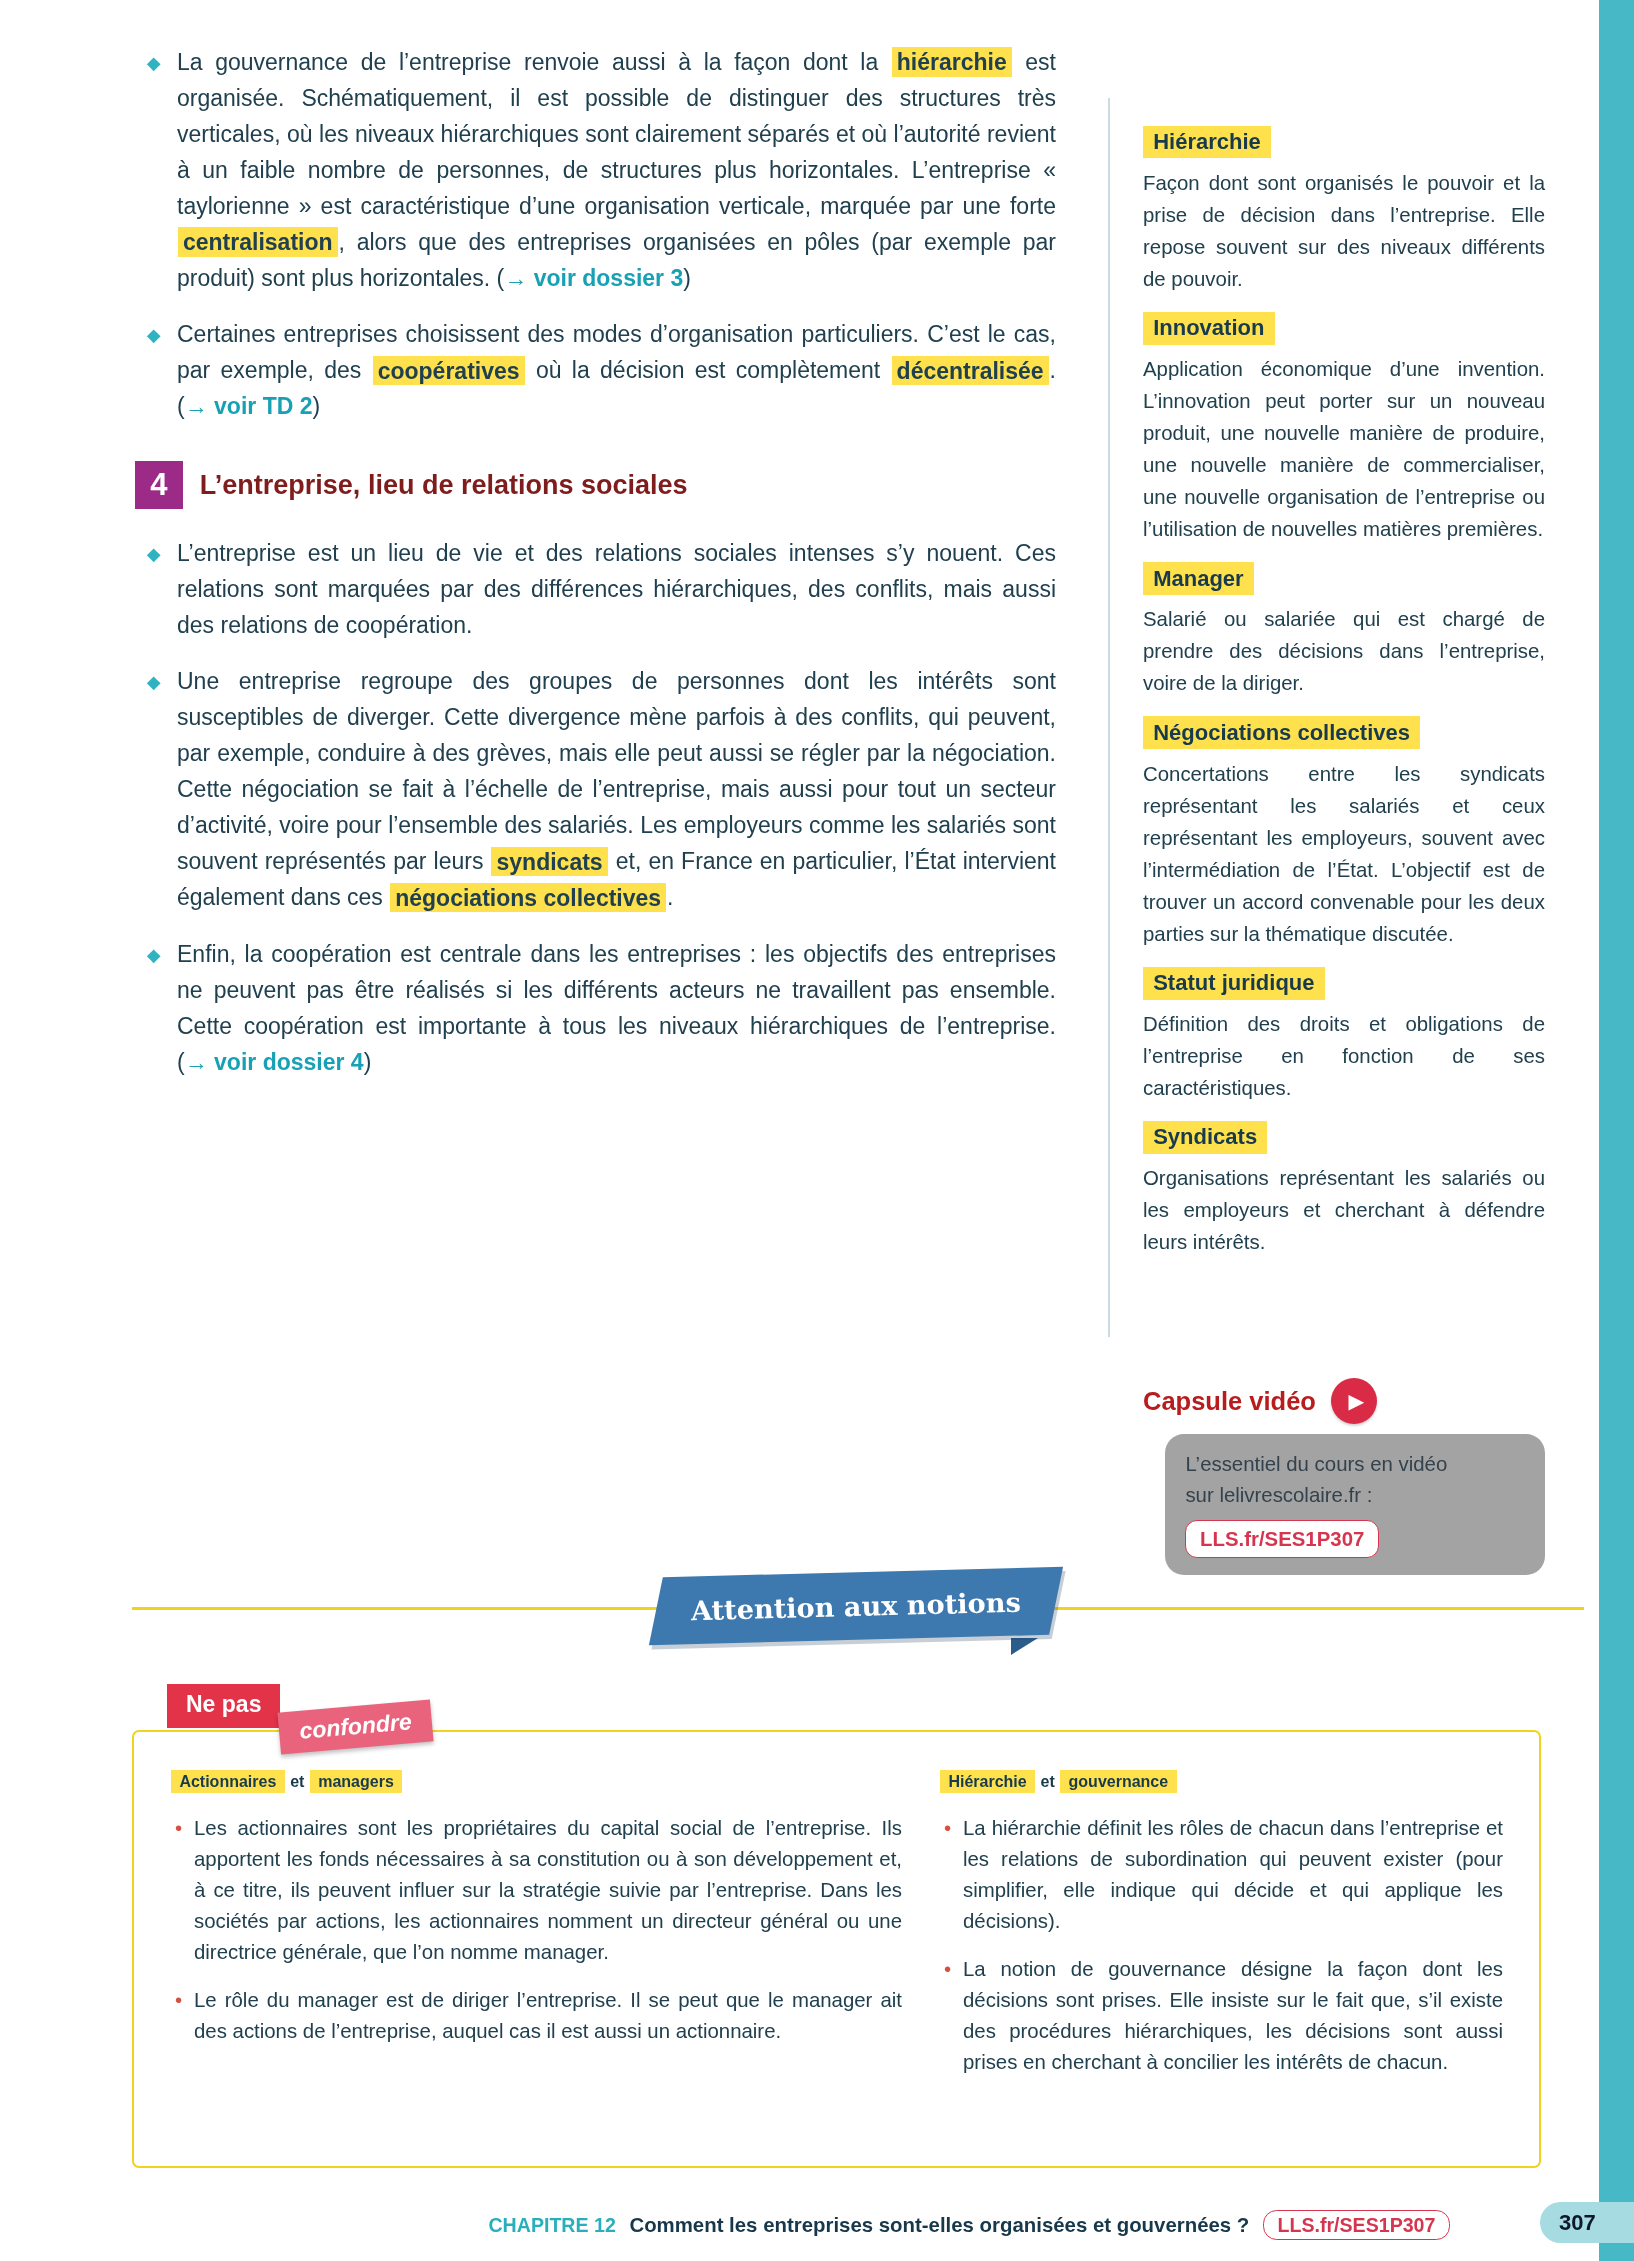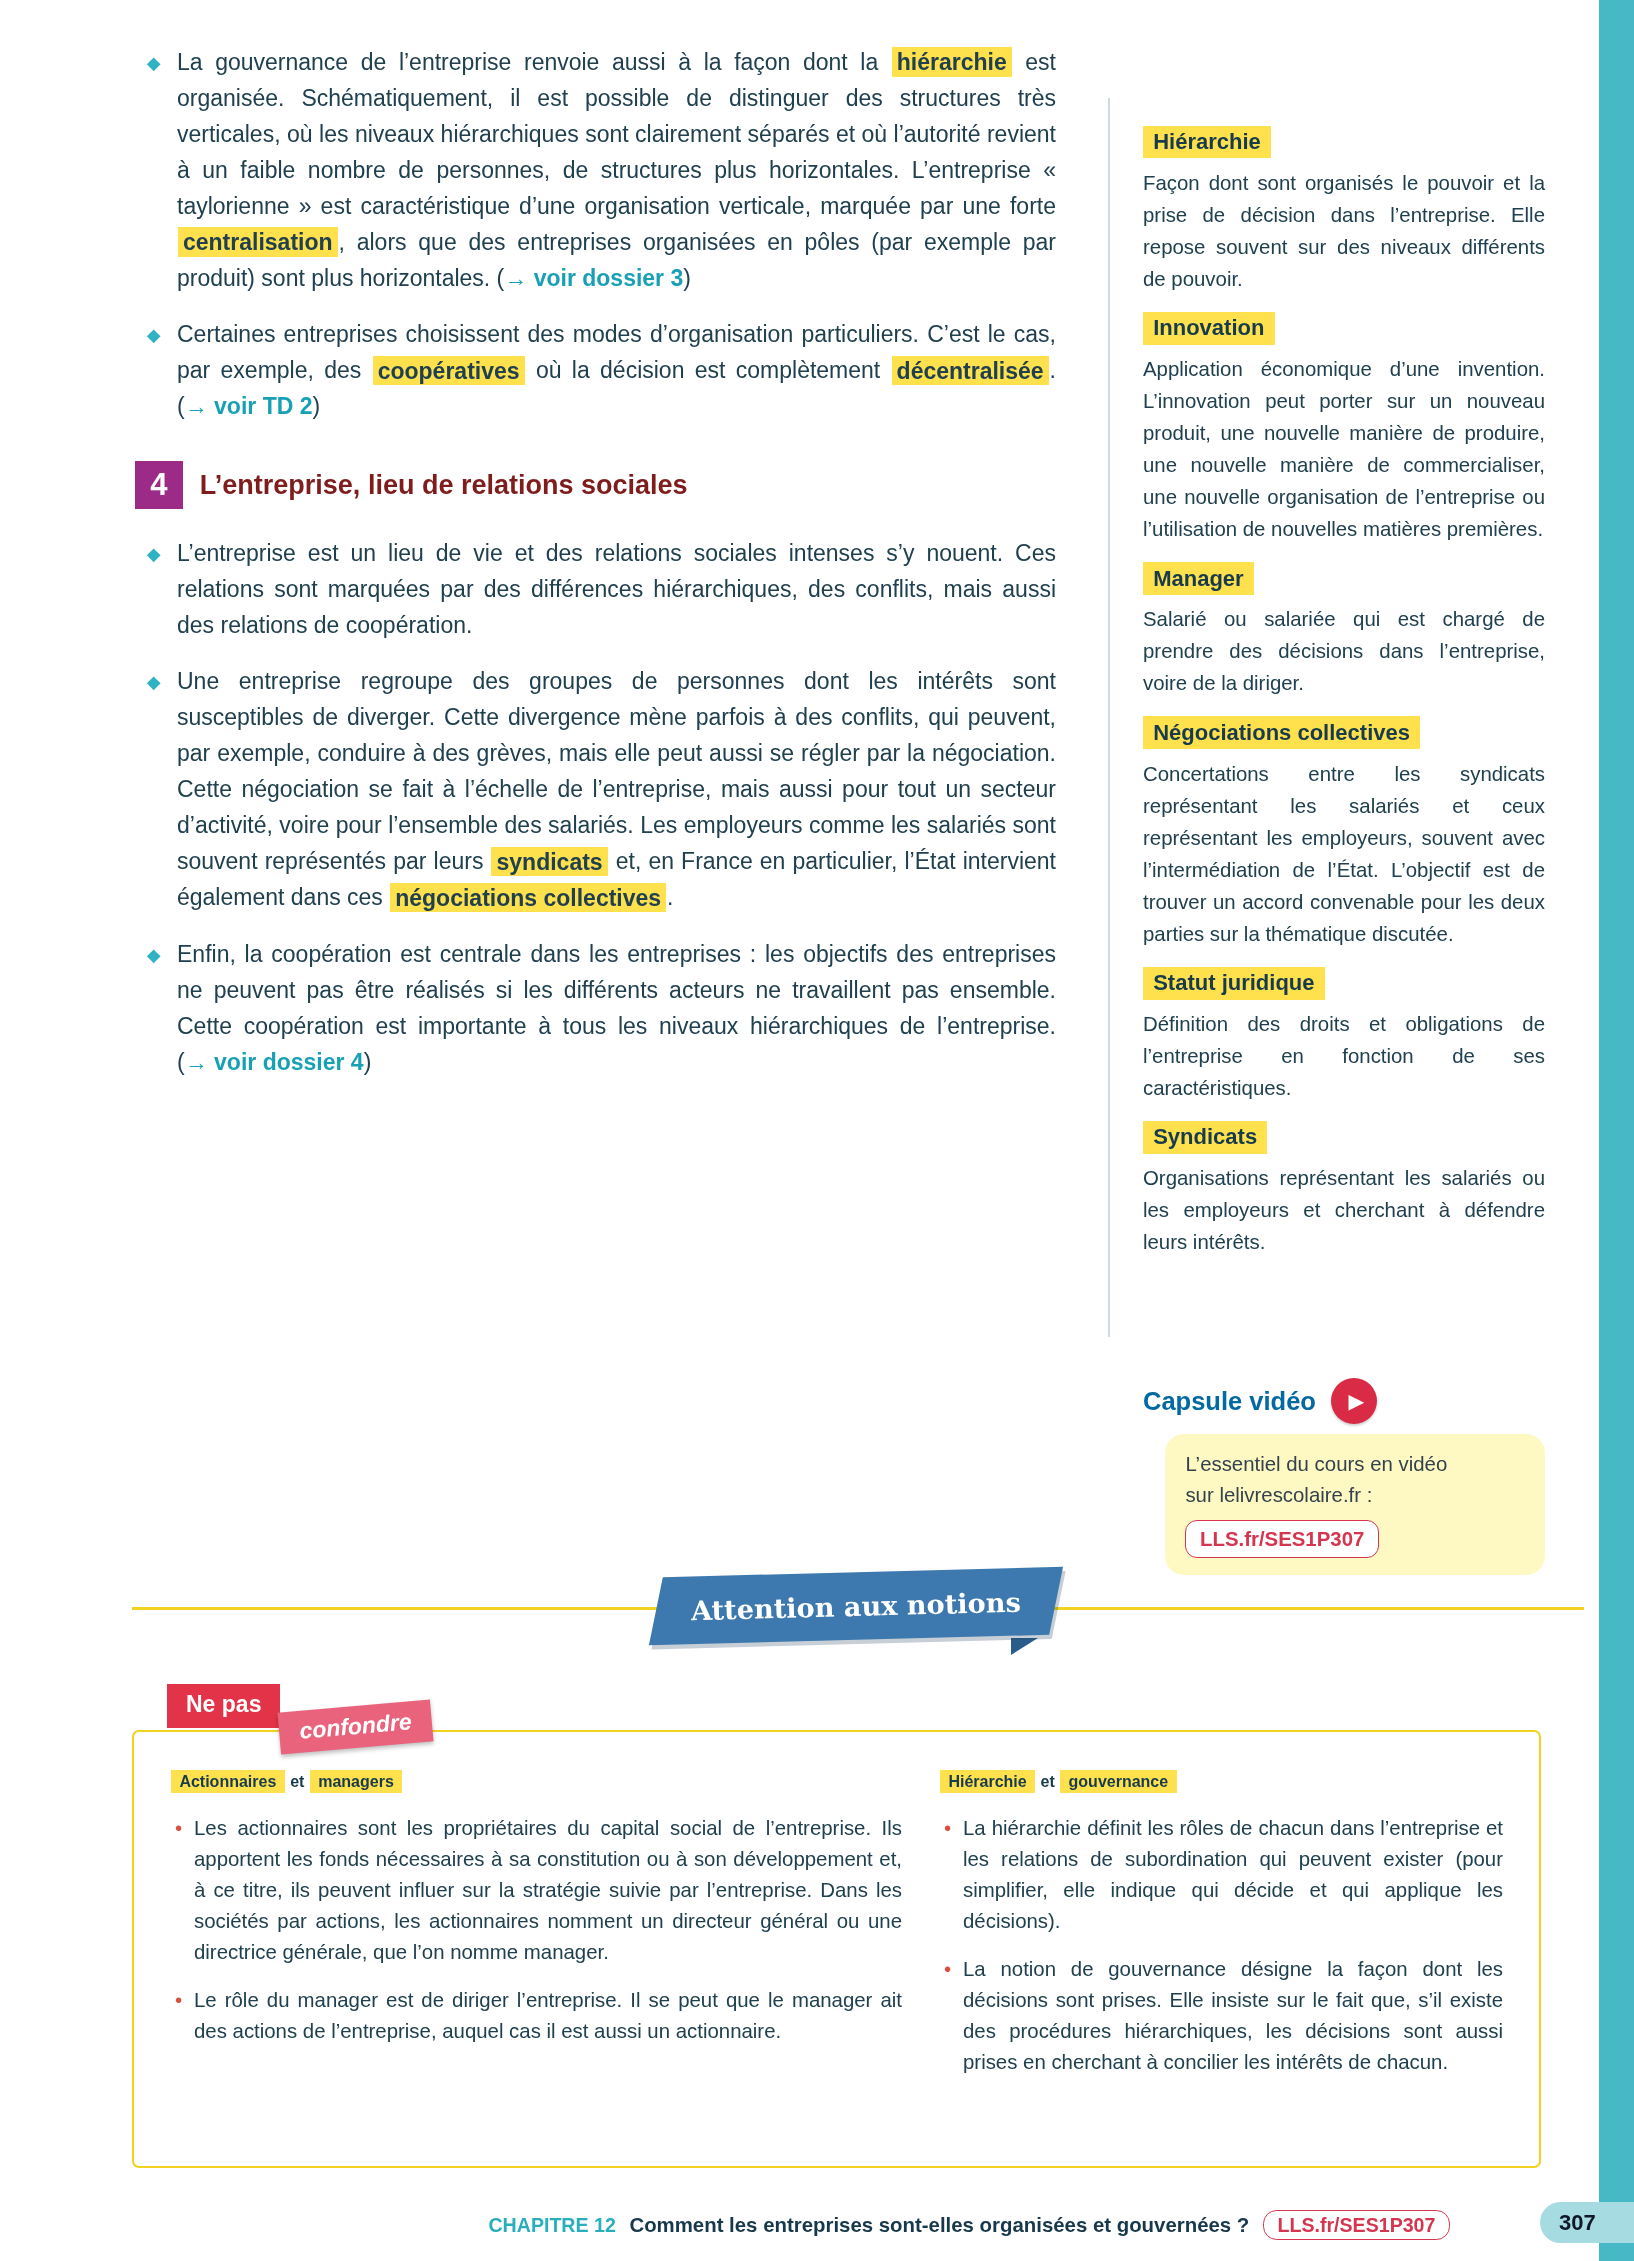--- a/index.html
+++ b/index.html
@@ -32,25 +32,25 @@
 
   .sidebar { position:absolute; left:1143px; top:112px; width:402px; }
   .def-term { display:inline-block; background:#ffe14d; font-weight:bold; font-size:22px; color:#173a4d;
               padding:3.4px 10.2px; margin:17px 0 8.5px 0; }
   .def:first-child .def-term { margin-top:13.6px; }
   .def-body { font-size:20.4px; line-height:32px; text-align:justify; color:#20404f; }
 
   
   .video { position:absolute; left:1143px; top:1378px; width:402px; }
   .video-head { display:flex; align-items:center; gap:15.3px; }
-  .video-title { color:#0369a1; font-size:25.5px; font-weight:bold; }
+  .video-title { color:#b91c1c; font-size:25.5px; font-weight:bold; }
   .play-btn { width:46px; height:46px; border-radius:50%; background:#d92b45; color:#ffffff;
               display:flex; align-items:center; justify-content:center; cursor:pointer; box-shadow:0 1.7px 2.6px rgba(0,0,0,0.2); }
   .play-glyph { font-size:20.4px; line-height:1; padding-left:4.3px; }
-  .video-box { margin:10.2px 0 0 22px; background:#fef9c3; border-radius:19px; padding:15.3px 20.4px 17px;
+  .video-box { margin:10.2px 0 0 22px; background:#a3a3a3; border-radius:19px; padding:15.3px 20.4px 17px;
                font-size:20.4px; line-height:31px; color:#33424c; }
   .video-code { display:inline-block; margin-top:8.5px; background:#ffffff; border:1.7px solid #d6354f; border-radius:12px;
                 color:#d6354f; font-weight:bold; font-size:20.4px; padding:2.6px 13.6px; cursor:pointer; }
 
   
   .notions-line { position:absolute; left:132px; top:1607px; width:1452px; height:3.4px; background:#f0d21f; }
   .banner { position:absolute; left:657px; top:1572px; width:398px; height:68px; background:#3d79ae;
             transform:skewX(-13deg) rotate(-1.5deg); display:flex; align-items:center; justify-content:center;
             box-shadow:3.4px 4.3px 0 rgba(30,60,90,0.25); z-index:2; }
   .banner-text { transform:skewX(13deg); color:#ffffff; font-family:"DejaVu Serif", serif; font-weight:bold; font-size:27px; }

